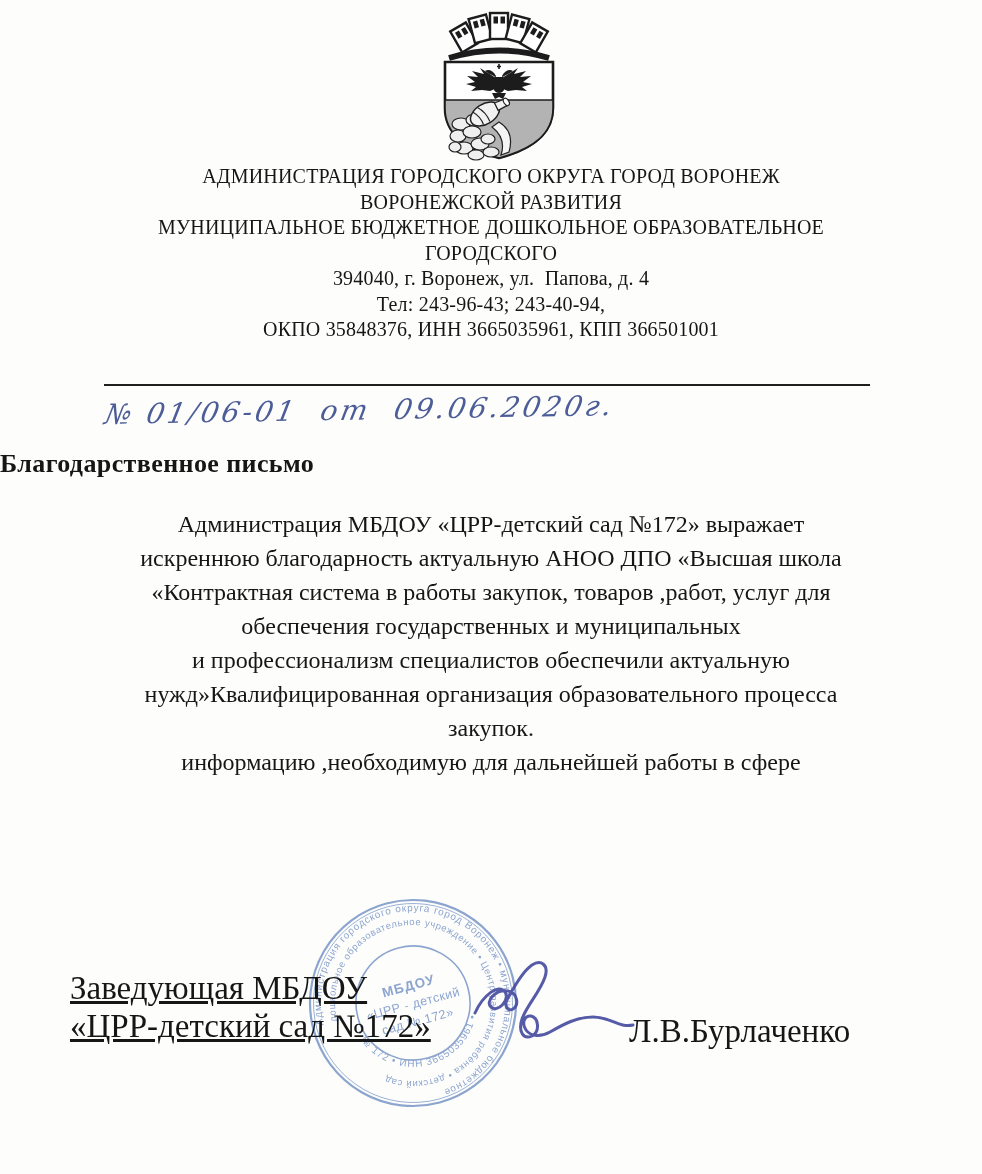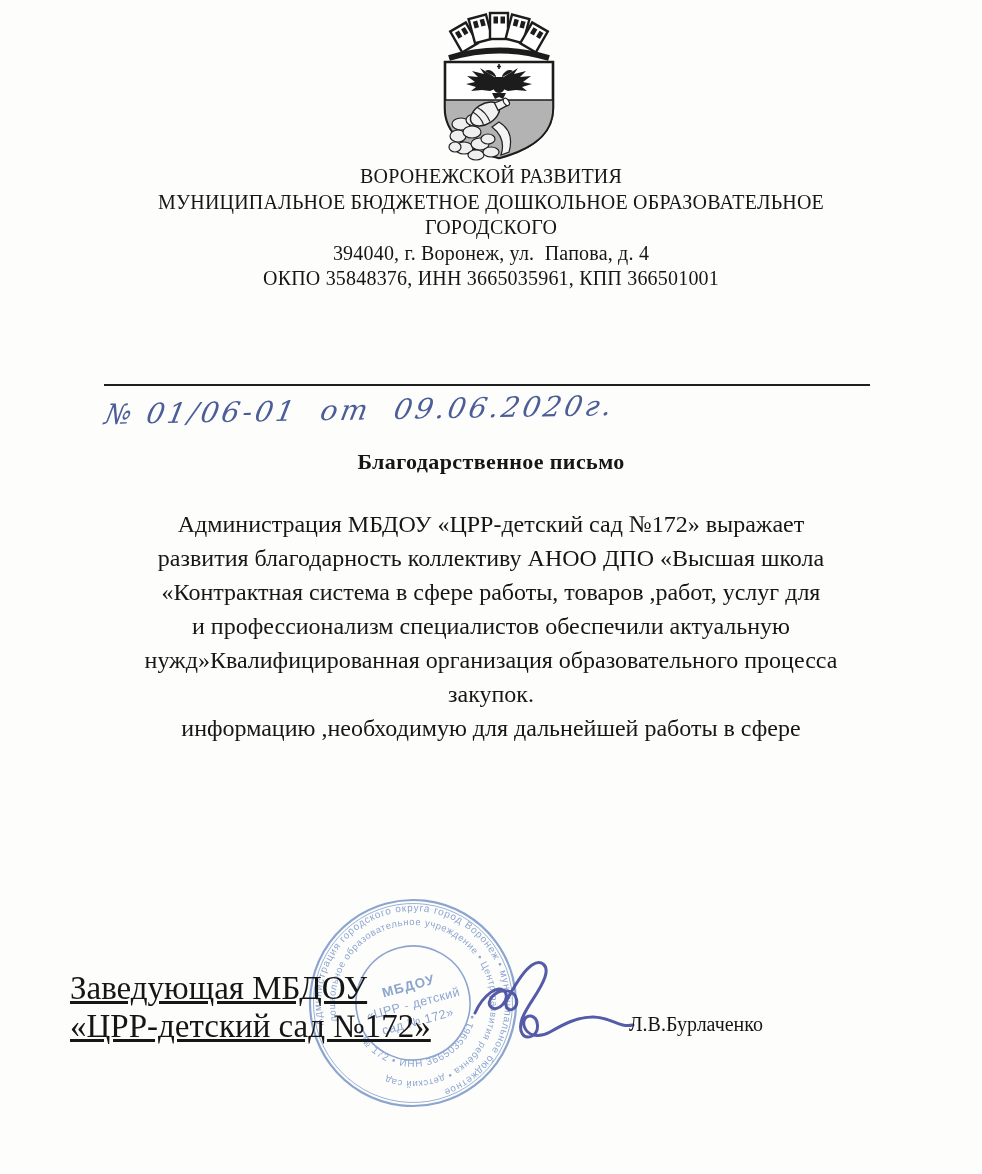--- a/index.html
+++ b/index.html
@@ -38,40 +38,40 @@
     color: #4c5d97;
     letter-spacing: 3px;
     white-space: pre;
     transform: skewX(-12deg) rotate(-1deg);
     transform-origin: left bottom;
   }
 
   
   .title {
     position: absolute; top: 449px; left: 0; width: 100%;
-    text-align: center; font-weight: bold; font-size: 22px;
+    font-weight: bold; font-size: 26px;
     letter-spacing: 0.4px;
   }
 
   
   .body-text {
     position: absolute; top: 507px; left: 40px; width: 902px;
     text-align: center; font-size: 24px; line-height: 34px;
   }
   .body-line { white-space: nowrap; }
 
   
   .sig-pos {
     position: absolute; top: 969px; left: 70px;
     font-size: 33px; line-height: 38px; text-decoration: underline;
   }
   .sig-pos div { white-space: pre; }
   .sig-name {
     position: absolute; top: 1013px; left: 629px;
-    font-size: 20px; white-space: pre;
+    font-size: 33px; white-space: pre;
   }
   .stamp { position: absolute; left: 278px; top: 868px; opacity: 0.88; }
   .stamp text {
     font-family: "Liberation Sans", sans-serif;
     fill: #7d99c9;
   }
   .stamp .ring-text { font-size: 10px; letter-spacing: 0.8px; }
   .stamp .ring-text-mid { font-size: 9.5px; letter-spacing: 0.6px; }
   .stamp .ring-text-in { font-size: 10px; letter-spacing: 1px; }
   .stamp .center-1 { font-size: 13.5px; font-weight: bold; letter-spacing: 1px; }
@@ -147,37 +147,40 @@
         <ellipse cx="52" cy="104" rx="16" ry="10" fill="#f2f2f2" stroke="#222222" stroke-width="1.5"></ellipse>
         <path d="M43,96 q4,8 2,16 M49,94 q5,9 3,19" fill="none" stroke="#222222" stroke-width="1.1"></path>
         <path d="M66,100 L76,102 L75,109 L65,108 Z" fill="#f2f2f2" stroke="#222222" stroke-width="1.3"></path>
         <ellipse cx="76.5" cy="105.5" rx="2.5" ry="4" fill="#ffffff" stroke="#222222" stroke-width="1.2"></ellipse>
       </g>
       <path d="M66,112 C76,118 80,128 76,142 L68,145 C72,133 68,124 59,117 Z" fill="#f5f5f5" stroke="#222222" stroke-width="1.2"></path>
     </g>
   </svg>
 
   <div class="letterhead">
+    <div class="lh-line">АДМИНИСТРАЦИЯ ГОРОДСКОГО ОКРУГА ГОРОД ВОРОНЕЖ</div>
     <div class="lh-line">ВОРОНЕЖСКОЙ РАЗВИТИЯ</div>
     <div class="lh-line">МУНИЦИПАЛЬНОЕ БЮДЖЕТНОЕ ДОШКОЛЬНОЕ ОБРАЗОВАТЕЛЬНОЕ</div>
     <div class="lh-line">ГОРОДСКОГО</div>
     <div class="lh-line">394040, г. Воронеж, ул.  Папова, д. 4</div>
+    <div class="lh-line">Тел: 243-96-43; 243-40-94,</div>
     <div class="lh-line">ОКПО 35848376, ИНН 3665035961, КПП 366501001</div>
   </div>
 
   <div class="rule"></div>
 
   <div class="handwritten">№ 01/06-01  от  09.06.2020г.</div>
 
   <div class="title">Благодарственное письмо</div>
 
   <div class="body-text">
     <div class="body-line">Администрация МБДОУ «ЦРР-детский сад №172» выражает</div>
-    <div class="body-line">развития благодарность коллективу АНОО ДПО «Высшая школа</div>
-    <div class="body-line">«Контрактная система в сфере работы, товаров ,работ, услуг для</div>
+    <div class="body-line">искреннюю благодарность актуальную АНОО ДПО «Высшая школа</div>
+    <div class="body-line">«Контрактная система в работы закупок, товаров ,работ, услуг для</div>
+    <div class="body-line">обеспечения государственных и муниципальных</div>
     <div class="body-line">и профессионализм специалистов обеспечили актуальную</div>
     <div class="body-line">нужд»Квалифицированная организация образовательного процесса</div>
     <div class="body-line">закупок.</div>
     <div class="body-line">информацию ,необходимую для дальнейшей работы в сфере</div>
   </div>
 
   <svg class="stamp" width="270" height="270" viewBox="0 0 270 270" aria-hidden="true">
     <g transform="rotate(-15 135 135)">
       <circle cx="135" cy="135" r="103" fill="none" stroke-width="2.2" stroke="#7d99c9"></circle>
       <circle cx="135" cy="135" r="99.5" fill="none" stroke-width="0.8" stroke="#7d99c9"></circle>

